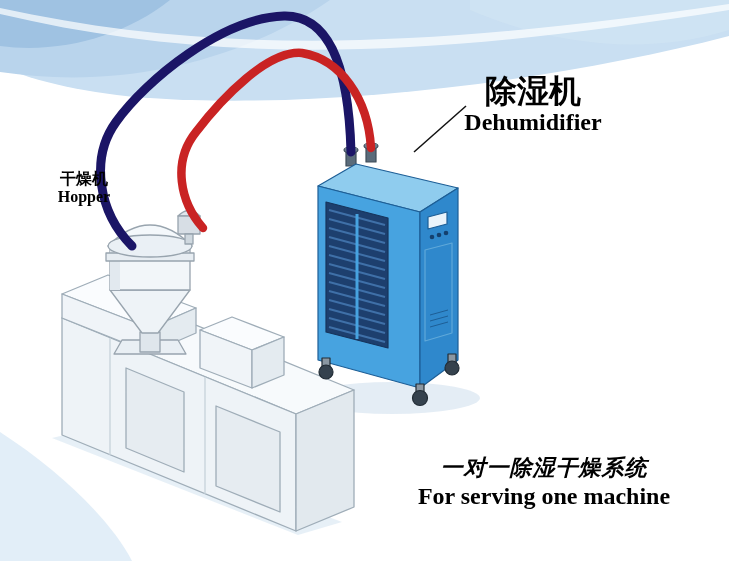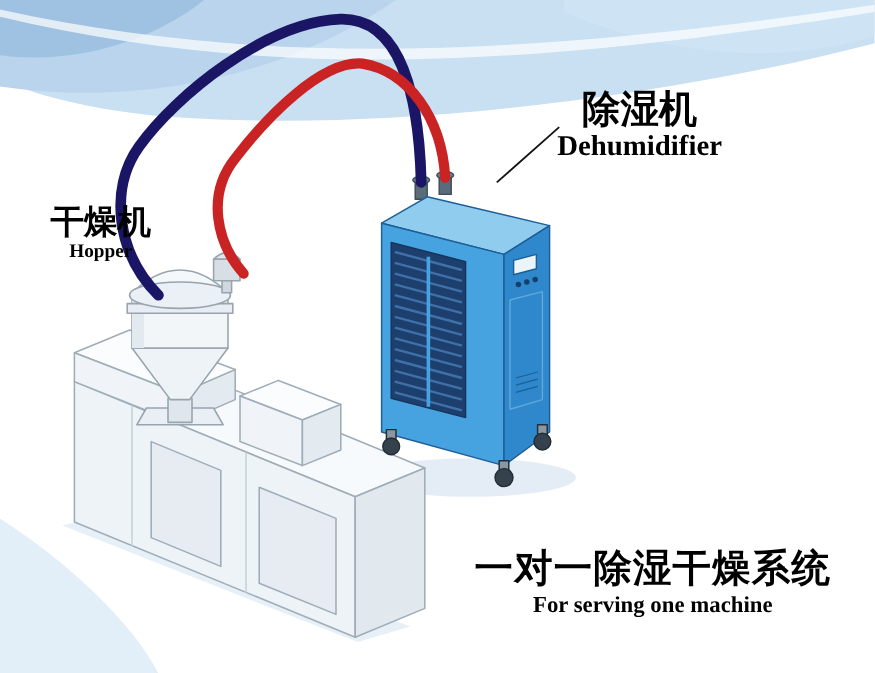--- a/index.html
+++ b/index.html
@@ -8,25 +8,25 @@
     background:#ffffff; font-family:"DejaVu Sans", sans-serif;
   }
   .stage svg { position:absolute; left:0; top:0; }
   .label { position:absolute; text-align:center; z-index:3; color:#000; }
   .label .zh { font-weight:bold; font-family:"DejaVu Sans", sans-serif; line-height:1.1; }
   .label .en { font-weight:bold; font-family:"Liberation Serif", serif; line-height:1.15; }
   .label-dehumidifier { left:438px; top:74px; width:190px; }
   .label-dehumidifier .zh { font-size:32px; }
   .label-dehumidifier .en { font-size:24px; }
   .label-hopper { left:24px; top:170px; width:120px; }
-  .label-hopper .zh { font-size:28px; }
+  .label-hopper .zh { font-size:16px;font-family:Liberation Serif, serif; }
   .label-hopper .en { font-size:16px; }
   .label-system { left:388px; top:456px; width:312px; }
-  .label-system .zh { font-size:32px; letter-spacing:1px; }
-  .label-system .en { font-size:19px; margin-top:3px;font-family:Liberation Serif, serif; }
+  .label-system .zh { font-size:22px; letter-spacing:1px;font-style:italic; }
+  .label-system .en { font-size:24px; margin-top:3px;font-family:Liberation Serif, serif; }
   .watermark {
     position:absolute; left:50px; top:234px; width:434px; z-index:4;
     text-align:center; font-weight:bold; font-size:37px; line-height:1.18;
     letter-spacing:2px; color:rgba(33,118,208,0.62);
     font-family:"DejaVu Sans", sans-serif; pointer-events:none;
   }
 </style>
 </head>
 <body>
 

